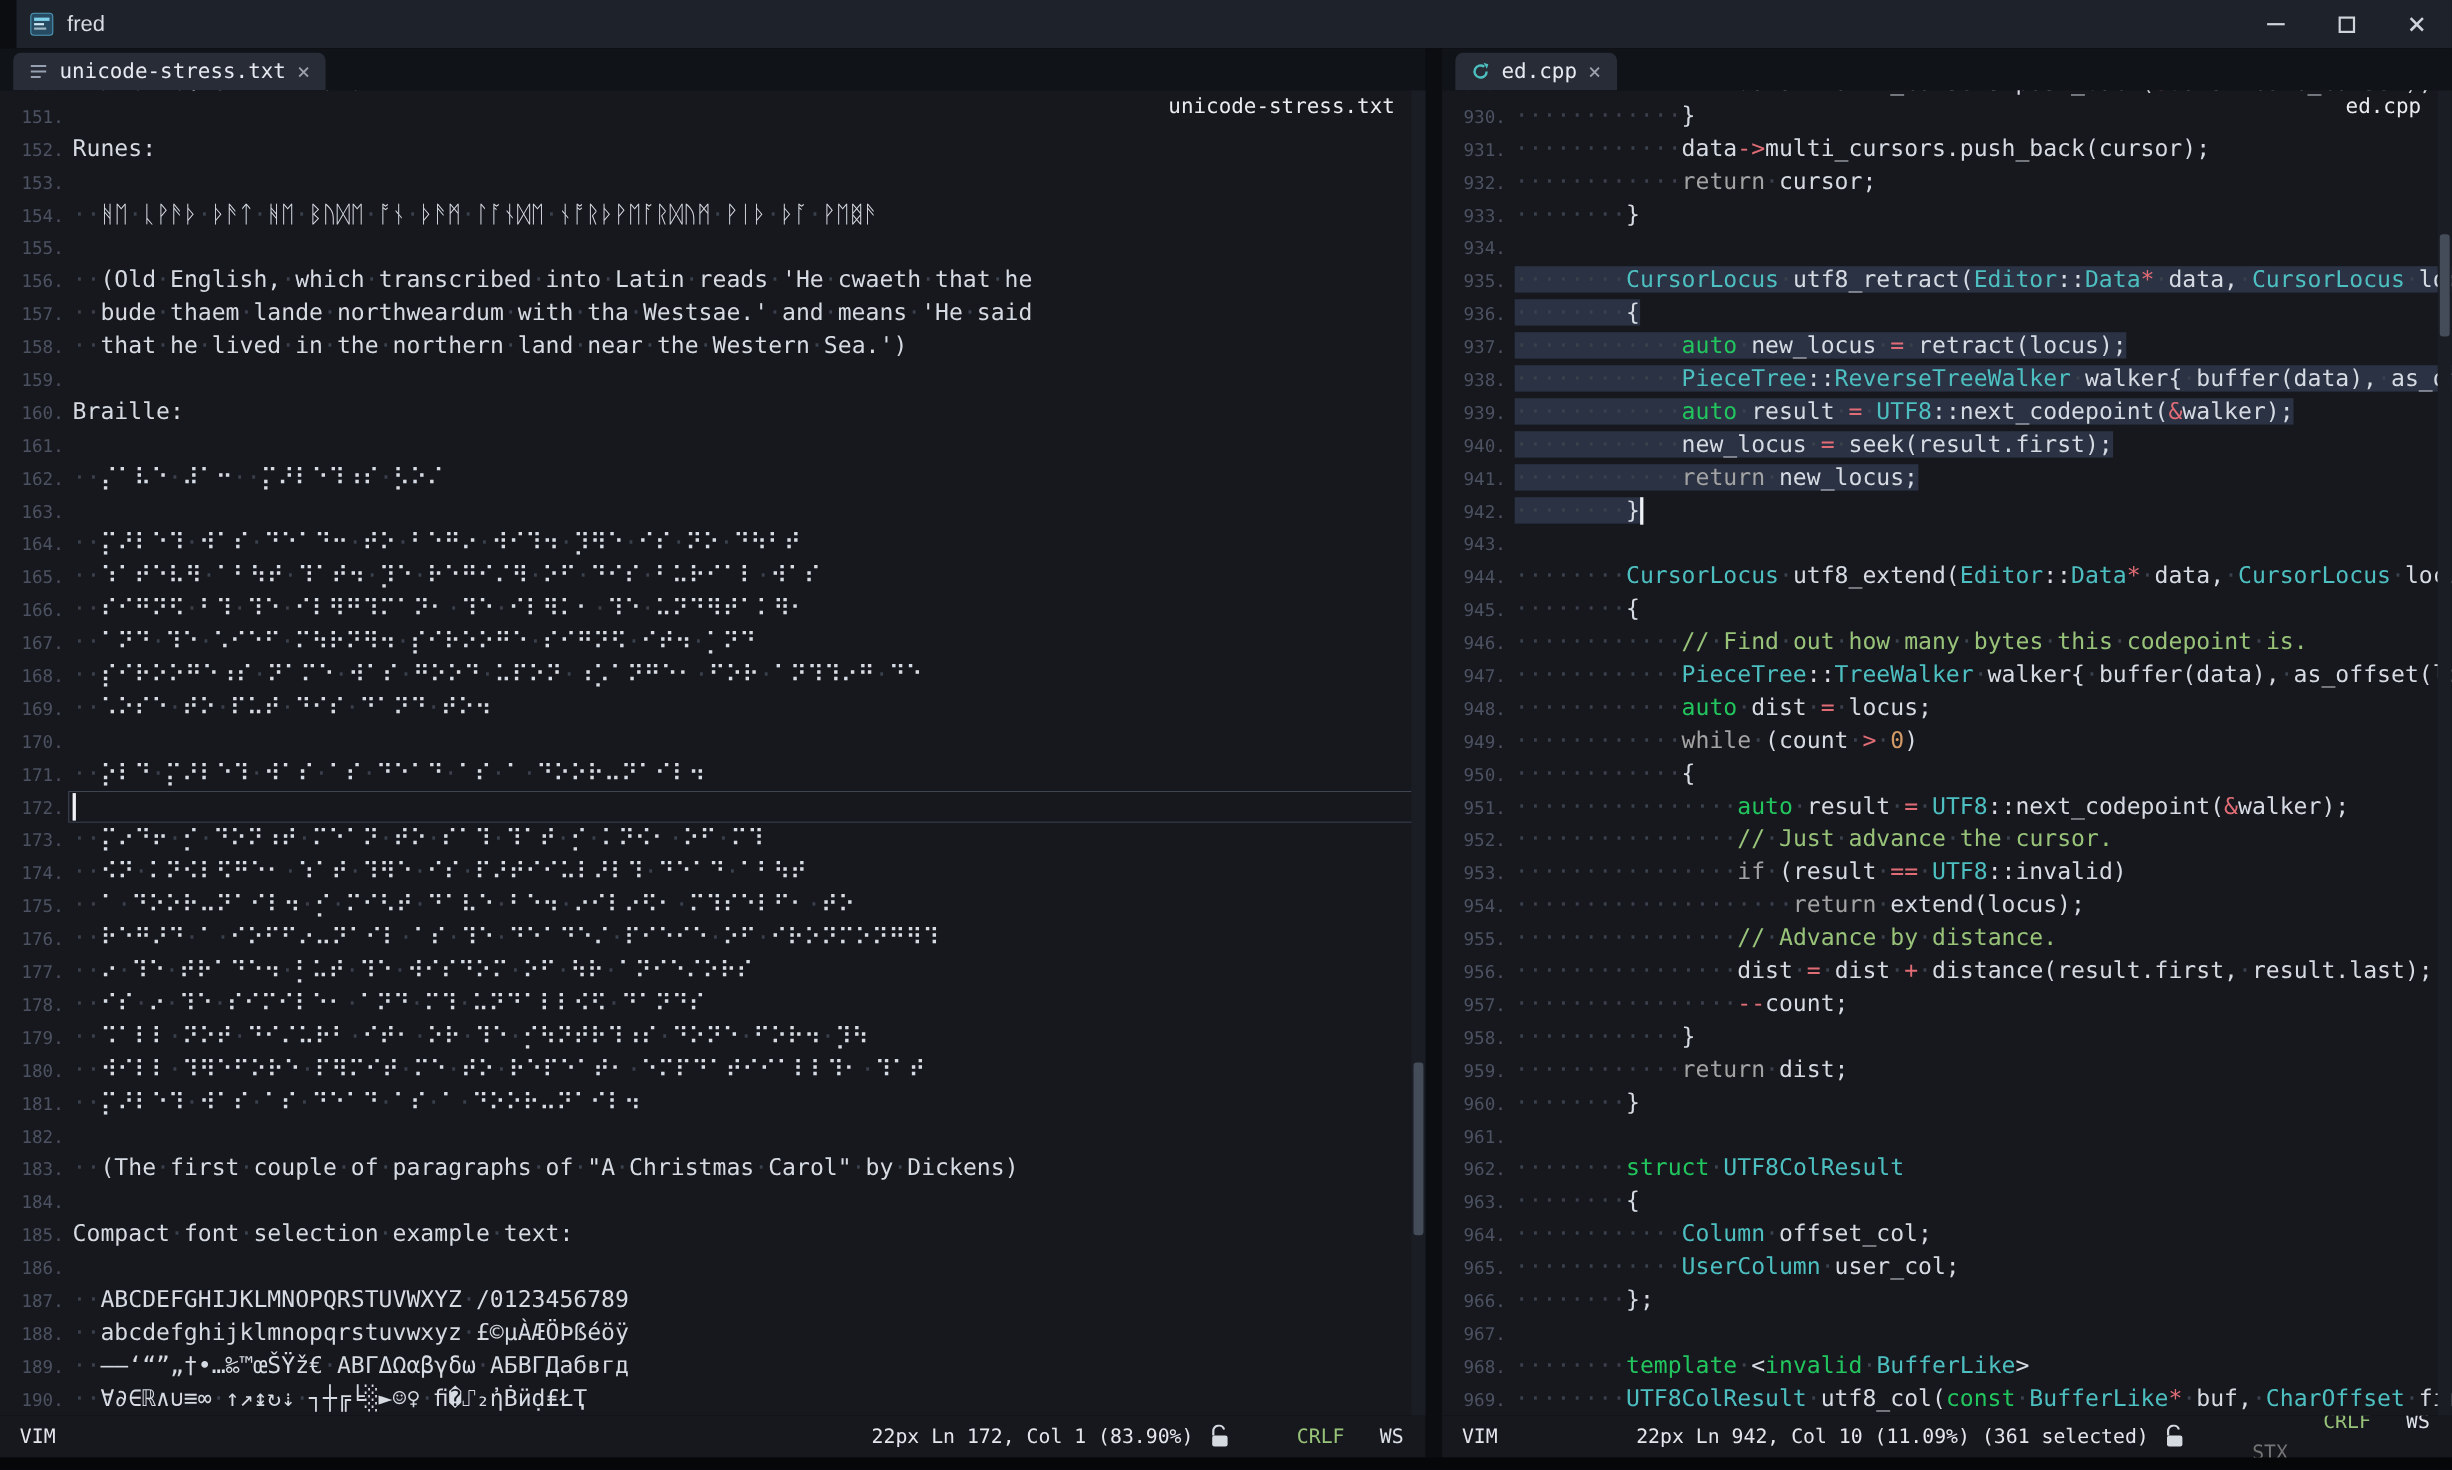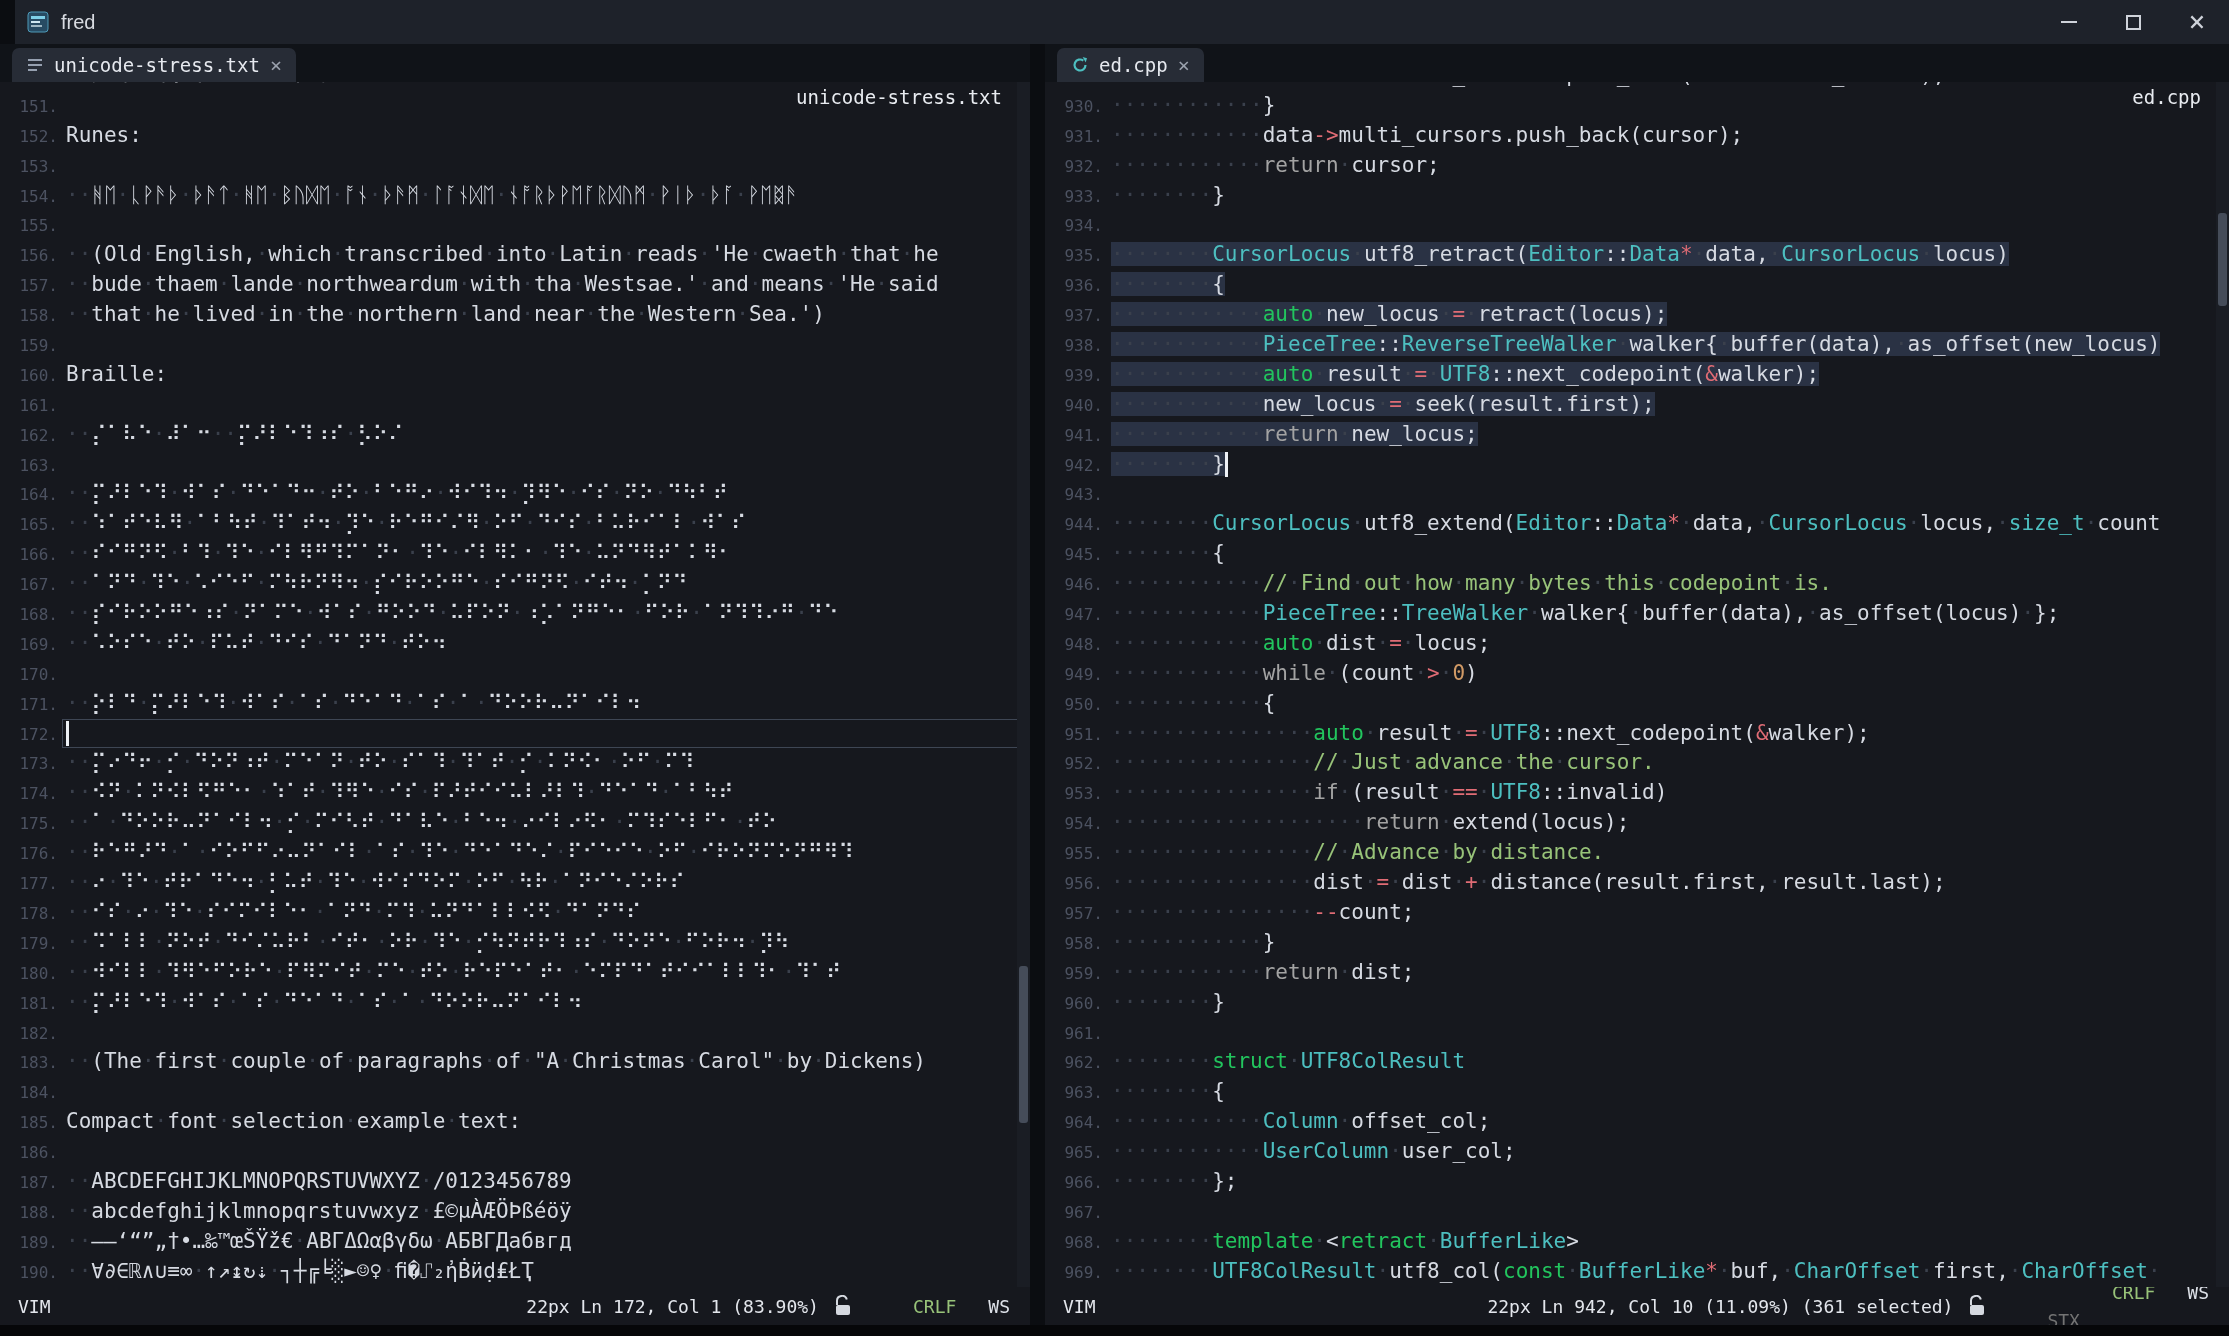--- a/index.html
+++ b/index.html
@@ -13,21 +13,21 @@
               font-family:"Liberation Sans",sans-serif;font-size:20px;color:#d8dbe1;}
   .win-controls{margin-left:auto;display:flex;height:100%;}
   .win-btn{width:64px;height:100%;display:flex;align-items:center;justify-content:center;color:#cfd3da;}
   .min-glyph{display:block;width:16px;height:2px;background:#cfd3da;}
   .max-glyph{display:block;width:15px;height:15px;border:2px solid #cfd3da;}
   .close-glyph{font-size:28px;line-height:1;}
 
   
   .main{flex:1 1 auto;display:flex;background:#0b0d11;min-height:0;}
   .pane{display:flex;flex-direction:column;min-width:0;}
-  .pane.left{width:1030px;flex:0 0 auto;}
+  .pane.left{width:1296px;flex:0 0 auto;}
   .divider{width:15px;background:#0b0d11;flex:0 0 auto;}
   .pane.right{flex:1 1 auto;}
 
   
   .tabrow{height:38px;background:#101318;display:flex;align-items:flex-end;padding-left:12px;flex:0 0 auto;}
   .tab{height:34px;background:#272c36;display:flex;align-items:center;gap:10px;padding:0 14px;
        border-radius:7px 7px 0 0;color:#e6e9ef;font-size:19px;}
   .tab-close{color:#9aa1ad;font-size:20px;}
   .tab-icon{display:flex;align-items:center;}
 
@@ -213,21 +213,21 @@
             <div class="line-row"><span class="gutter">958.</span><span class="line-content"><span class="ws">············</span><span class="tk-pl">}</span></span></div>
             <div class="line-row"><span class="gutter">959.</span><span class="line-content"><span class="ws">············</span><span class="tk-kw">return</span><span class="ws">·</span><span class="tk-pl">dist;</span></span></div>
             <div class="line-row"><span class="gutter">960.</span><span class="line-content"><span class="ws">········</span><span class="tk-pl">}</span></span></div>
             <div class="line-row"><span class="gutter">961.</span><span class="line-content"></span></div>
             <div class="line-row"><span class="gutter">962.</span><span class="line-content"><span class="ws">········</span><span class="tk-kwb">struct</span><span class="ws">·</span><span class="tk-ty">UTF8ColResult</span></span></div>
             <div class="line-row"><span class="gutter">963.</span><span class="line-content"><span class="ws">········</span><span class="tk-pl">{</span></span></div>
             <div class="line-row"><span class="gutter">964.</span><span class="line-content"><span class="ws">············</span><span class="tk-ty">Column</span><span class="ws">·</span><span class="tk-pl">offset_col;</span></span></div>
             <div class="line-row"><span class="gutter">965.</span><span class="line-content"><span class="ws">············</span><span class="tk-ty">UserColumn</span><span class="ws">·</span><span class="tk-pl">user_col;</span></span></div>
             <div class="line-row"><span class="gutter">966.</span><span class="line-content"><span class="ws">········</span><span class="tk-pl">};</span></span></div>
             <div class="line-row"><span class="gutter">967.</span><span class="line-content"></span></div>
-            <div class="line-row"><span class="gutter">968.</span><span class="line-content"><span class="ws">········</span><span class="tk-kwb">template</span><span class="ws">·</span><span class="tk-pl">&lt;</span><span class="tk-kwb">retract</span><span class="ws">·</span><span class="tk-ty">BufferLike</span><span class="tk-pl">&gt;</span></span></div>
+            <div class="line-row"><span class="gutter">968.</span><span class="line-content"><span class="ws">········</span><span class="tk-kwb">template</span><span class="ws">·</span><span class="tk-pl">&lt;</span><span class="tk-kwb">invalid</span><span class="ws">·</span><span class="tk-ty">BufferLike</span><span class="tk-pl">&gt;</span></span></div>
             <div class="line-row"><span class="gutter">969.</span><span class="line-content"><span class="ws">········</span><span class="tk-ty">UTF8ColResult</span><span class="ws">·</span><span class="tk-pl">utf8_col(</span><span class="tk-kwb">const</span><span class="ws">·</span><span class="tk-ty">BufferLike</span><span class="tk-op">*</span><span class="ws">·</span><span class="tk-pl">buf,</span><span class="ws">·</span><span class="tk-ty">CharOffset</span><span class="ws">·</span><span class="tk-pl">first,</span><span class="ws">·</span><span class="tk-ty">CharOffset</span><span class="ws">·</span></span></div>
           </div>
         <div class="file-label">ed.cpp</div>
         <div class="scrollbar">
             <div class="thumb" style="top: 131px; height: 93px;"></div>
           </div>
       </div>
       <div class="statusbar">
         <span class="sb-mode">VIM</span>
         <span class="sb-stats">22px Ln 942, Col 10 (11.09%) (361 selected)</span>

